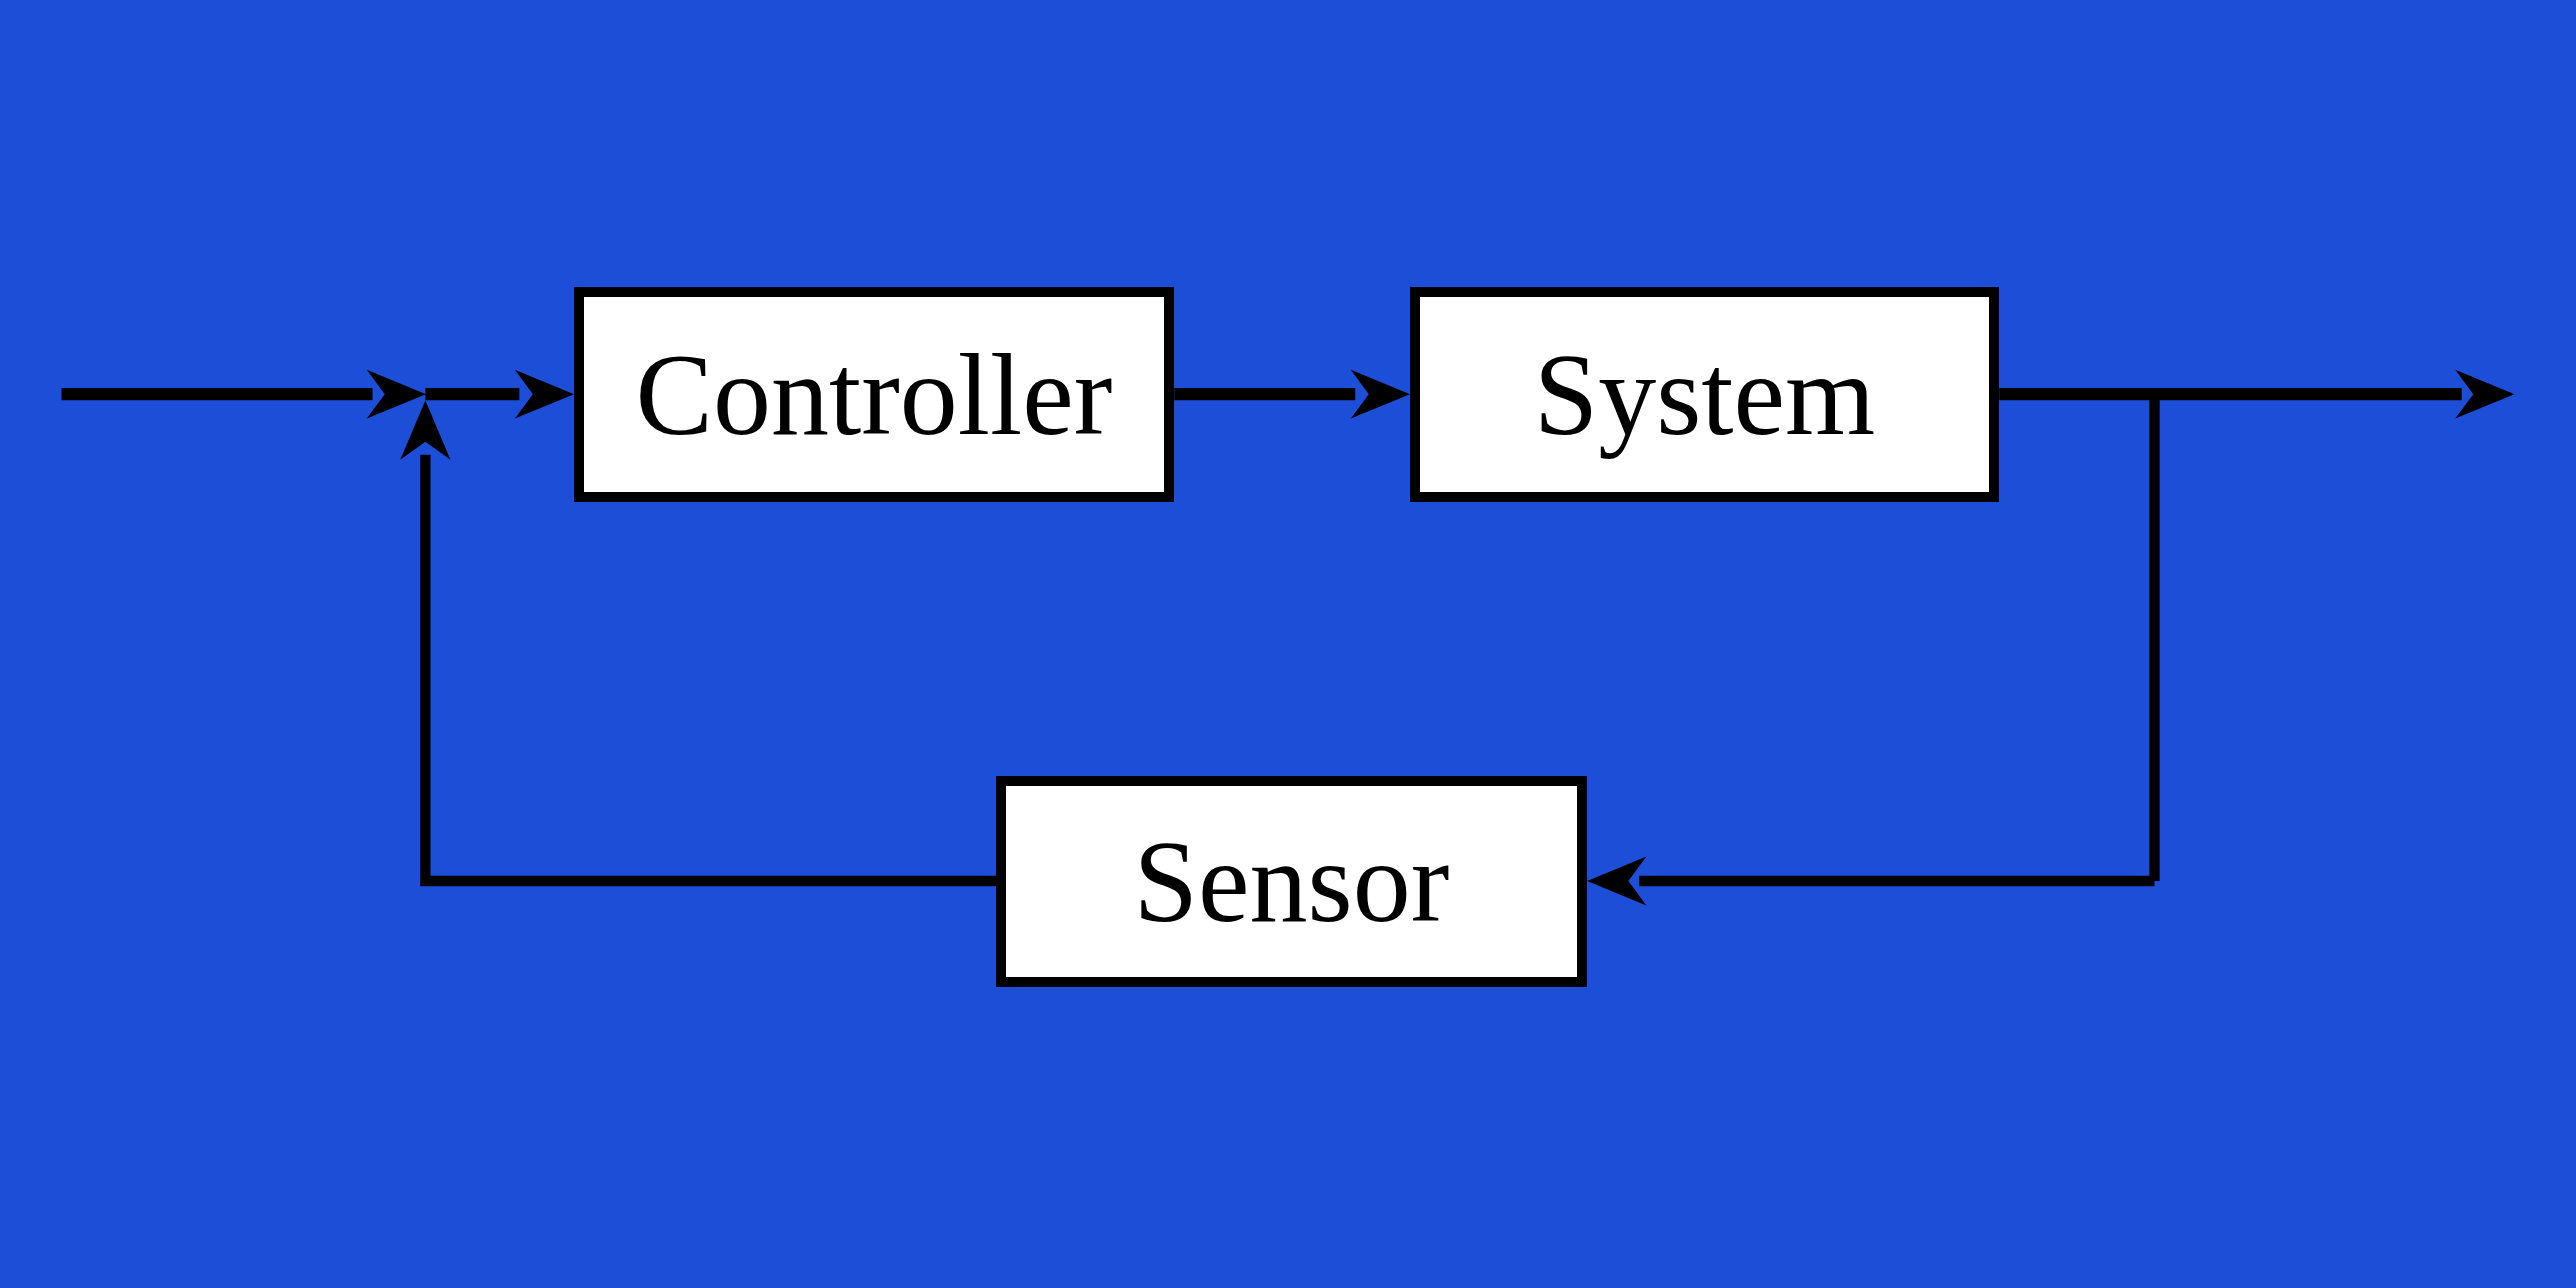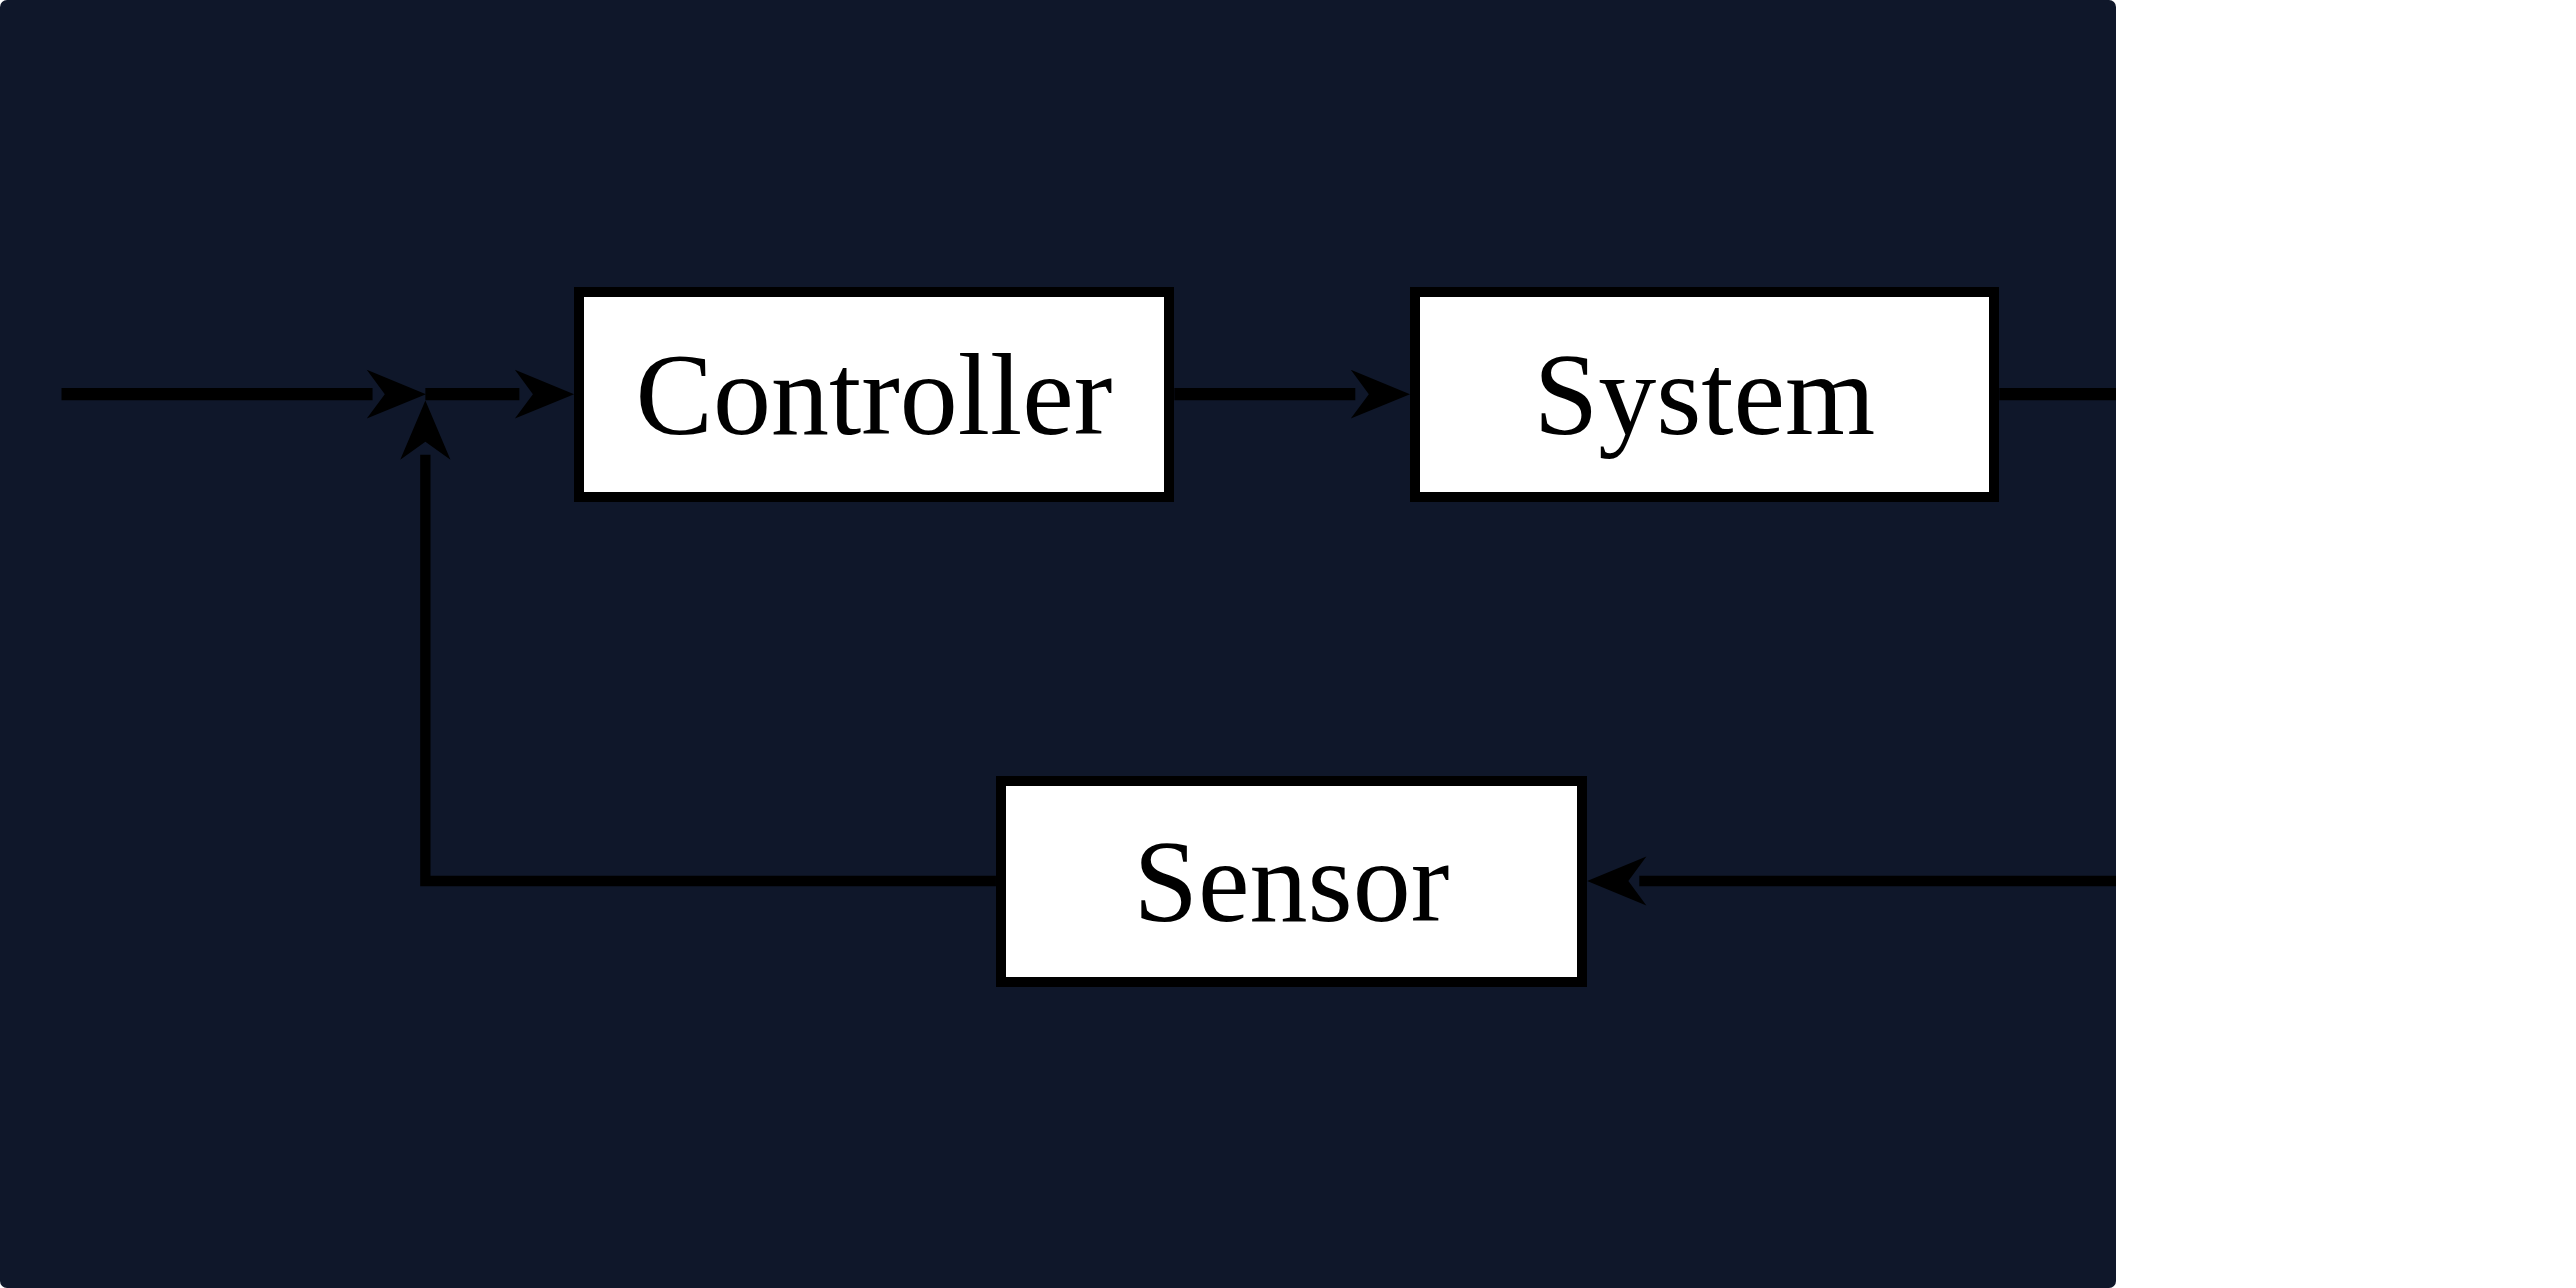--- a/index.html
+++ b/index.html
@@ -2,25 +2,24 @@
 <html style="font-size:10.3px"><head>
 <meta charset="utf-8">
 <style>
   html, body {
     margin: 0;
     padding: 0;
     background: #ffffff;
   }
   .canvas {
     position: relative;
-    width: 2116px;
+    width: 2576px;
     height: 1288px;
-    background: #0f172a;
+    background: #1d4ed8;
     overflow: hidden;
-    border-radius: 7px;
   }
   .wires {
     position: absolute;
     left: 0;
     top: 0;
     width: 2576px;
     height: 1288px;
   }
   .block {
     position: absolute;

